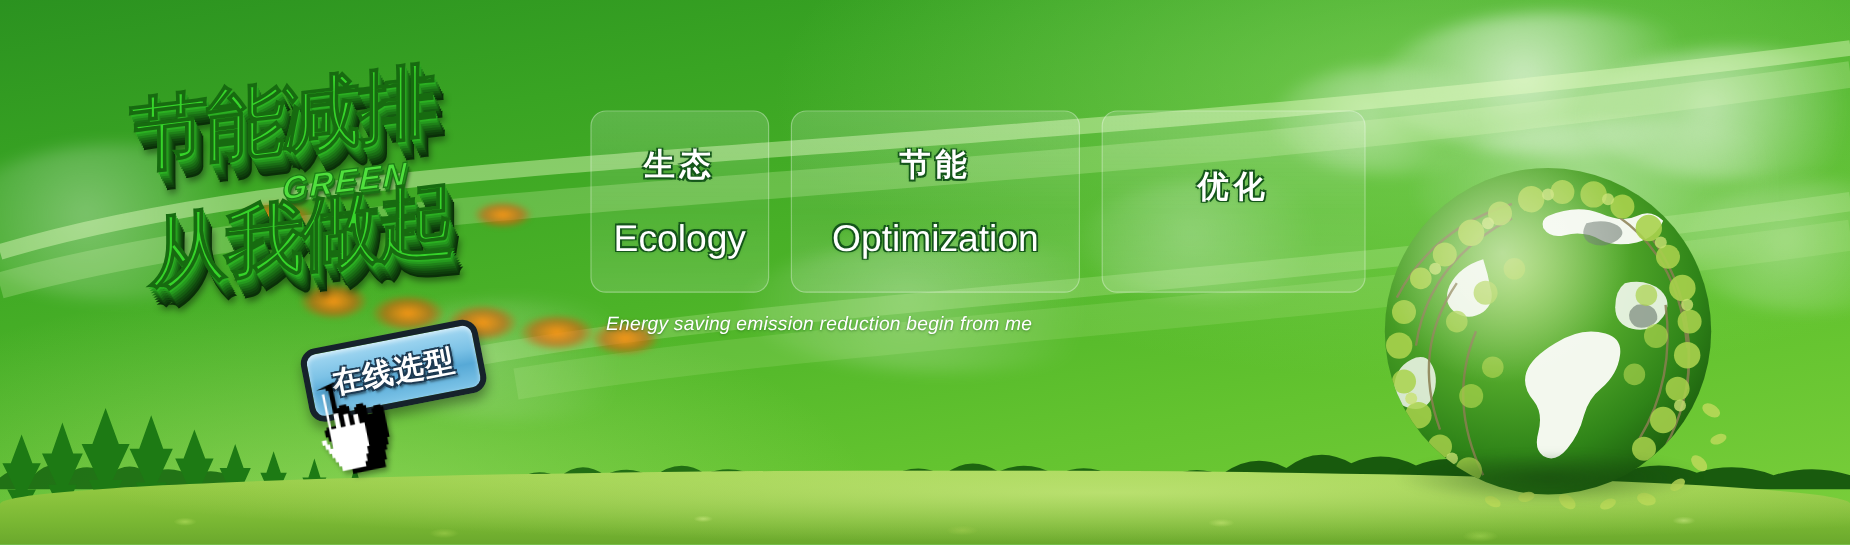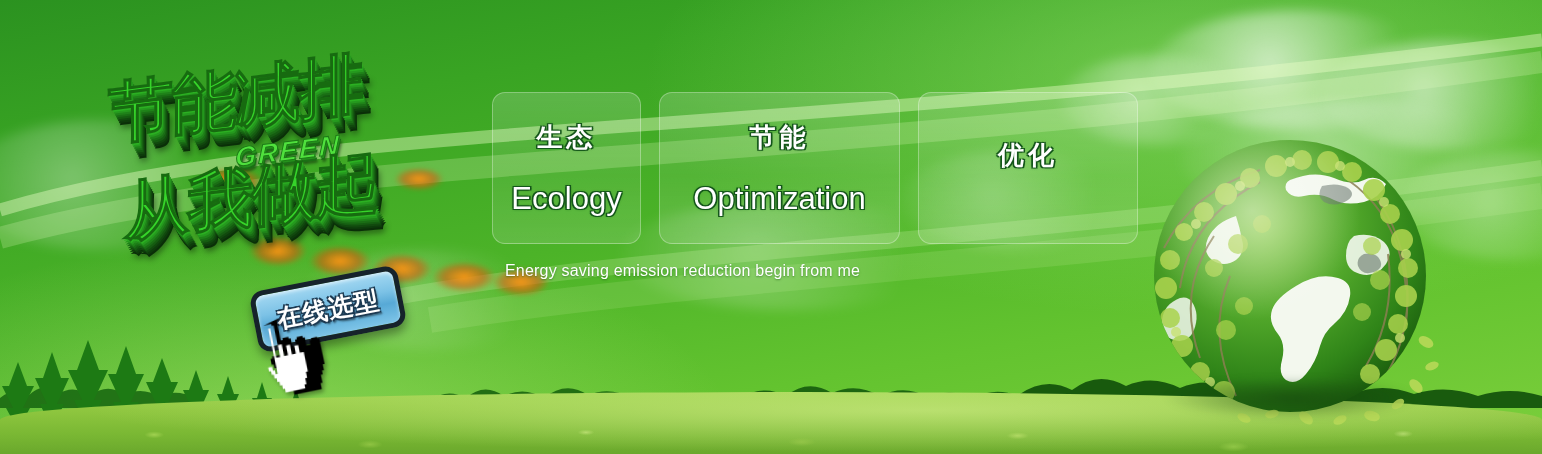--- a/index.html
+++ b/index.html
@@ -166,20 +166,21 @@
     text-shadow:
       -1.4px -1.4px 0 #14561a, 1.4px -1.4px 0 #14561a,
       -1.4px 1.4px 0 #14561a, 1.4px 1.4px 0 #14561a,
       0 0 3px rgba(20,86,26,.85);
   }
 
   .tagline{
     position:absolute;left:505px;top:262px;
     font-size:16px;color:#ffffff;letter-spacing:.2px;
     text-shadow:0 1px 2px rgba(20,80,20,.5);
+    font-style:italic;
   }
 
   
   .globe-wrap{position:absolute;left:1140px;top:128px;width:300px;height:300px;}
   .globe-shadow{
     position:absolute;left:22px;top:248px;width:258px;height:44px;
     background:radial-gradient(ellipse at center, rgba(18,60,12,.55) 0%, rgba(18,60,12,0) 70%);
     filter:blur(3px);
   }
 </style>

